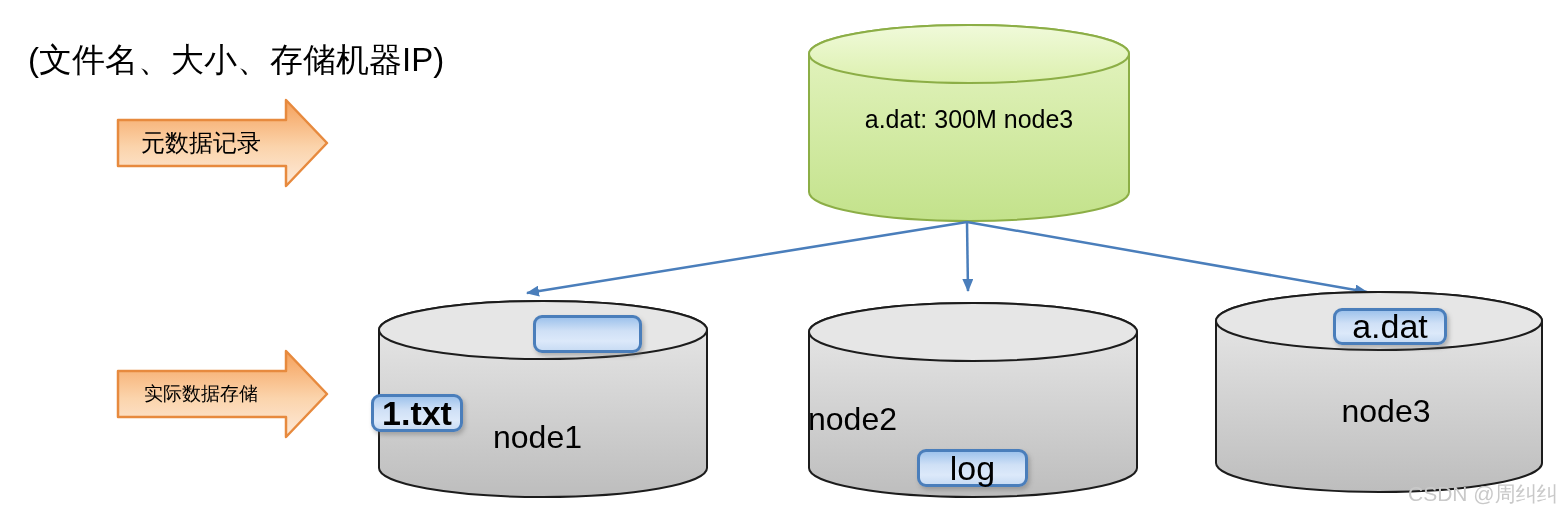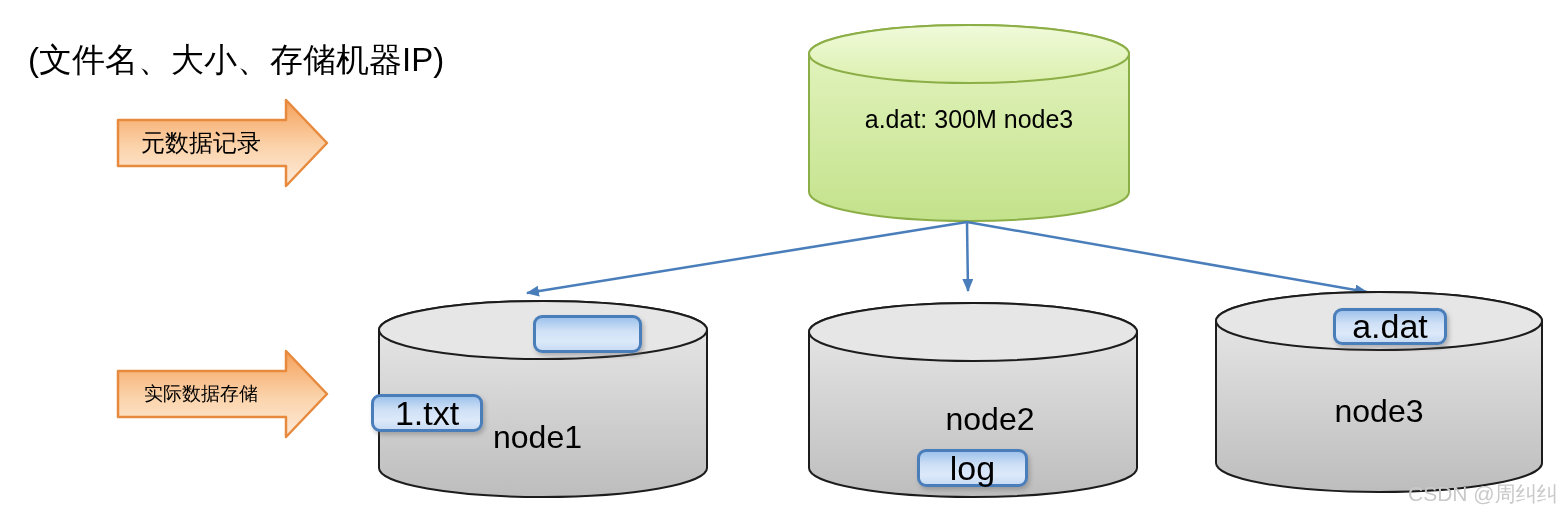--- a/index.html
+++ b/index.html
@@ -64,39 +64,39 @@
   .node-cyl-2 { left: 808px; top: 302px; width: 330px; height: 196px; }
   .node-cyl-3 { left: 1215px; top: 291px; width: 328px; height: 202px; }
 
   .node-name {
     position: absolute;
     font-size: 32px;
     color: #000000;
     white-space: nowrap;
   }
   .name-1 { left: 115px; top: 98px; margin-top: 21px; }
-  .name-2 { left: 17px; top: 99px; width: 100%; text-align: center; }
-  .name-3 { left: 0; top: 102px; width: 100%; text-align: center; }
+  .name-2 { left: 0; top: 99px; width: 100%; }
+  .name-3 { left: 0; top: 102px; width: 100%; text-align: center; padding-left: 7px; }
 
   
   .file-block {
     position: absolute;
     border: 3px solid #4a7ebb;
     border-radius: 9px;
     background: linear-gradient(180deg, #9fc3ec 0%, #cfe0f6 40%, #dce9fa 72%, #c9dcf4 100%);
     box-shadow: 2px 3px 4px rgba(110,110,110,0.45);
     display: flex;
     align-items: center;
     justify-content: center;
     font-size: 34px;
     color: #000000;
     box-sizing: border-box;
   }
   .block-empty  { left: 155px; top: 15px;  width: 109px; height: 38px; }
-  .block-1txt   { left: -7px;  top: 94px;  width: 112px; height: 38px; }
+  .block-1txt   { left: -7px;  top: 94px;  width: 92px; height: 38px; font-weight: bold; }
   .block-log    { left: 109px; top: 147px; width: 111px; height: 38px; }
   .block-adat   { left: 118px; top: 17px;  width: 114px; height: 37px; }
 
   
   .connectors { left: 495px; top: 213px; }
 
   
   .watermark {
     left: 1408px;
     top: 480px;

